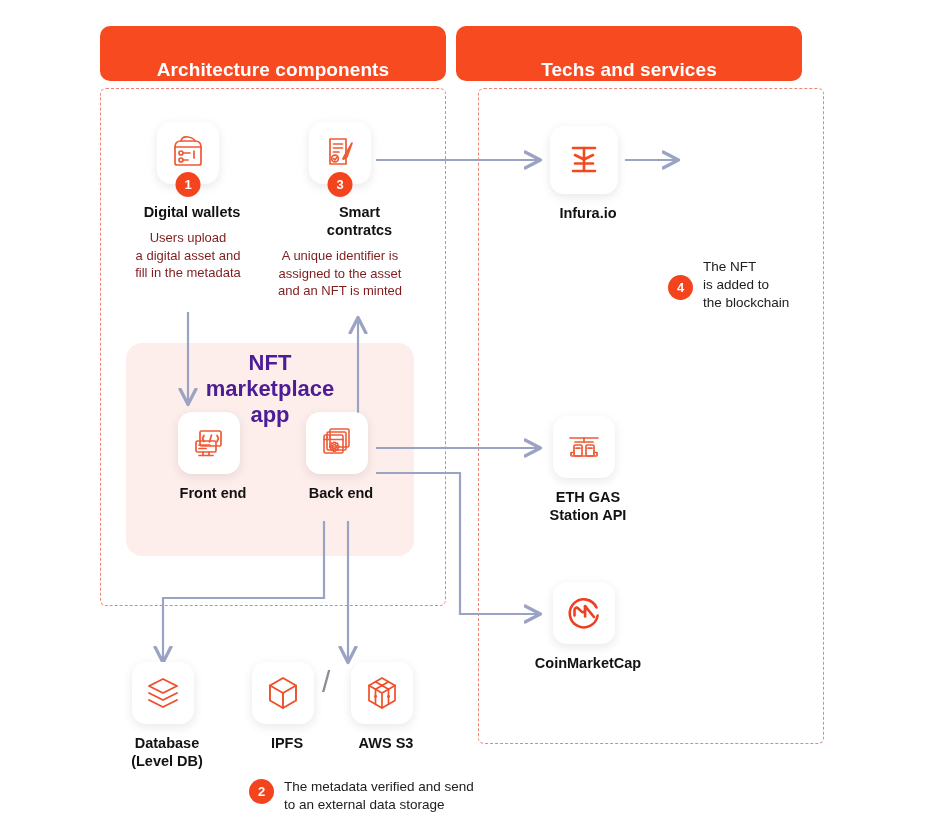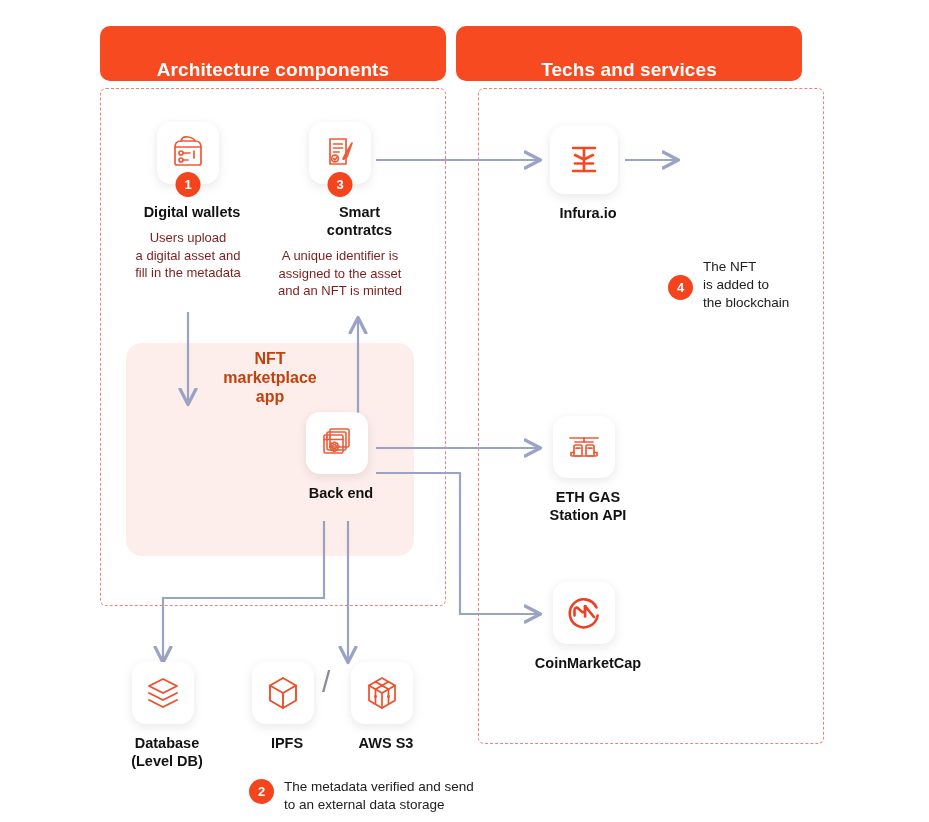--- a/index.html
+++ b/index.html
@@ -51,23 +51,23 @@
     left: 126px; top: 343px;
     width: 288px; height: 213px;
     background: #fdeeeb;
     border-radius: 16px;
   }
   #nft-panel-title {
     position: absolute;
     left: 126px; top: 350px;
     width: 288px;
     text-align: center;
-    font-size: 16px;
+    font-size: 22px;
     font-weight: bold;
-    color: #c2410c;
+    color: #4c1d95;
     line-height: 1.18;
     white-space: pre-line;
   }
 
   
   .node {
     position: absolute;
     display: flex;
     flex-direction: column;
     align-items: center;
@@ -223,20 +223,34 @@
         </g>
       </svg>
       <div class="badge badge-on-tile">3</div>
     </div>
     <div class="node-label" style="margin-top:19px;margin-left:31px;">Smart contratcs</div>
     <div class="node-desc">A unique identifier is
 assigned to the asset
 and an NFT is minted</div>
   </div>
 
+  <div class="node" style="left:157px; top:412px; width:104px;">
+    <div class="tile">
+      <svg width="38" height="38" viewBox="0 0 38 38">
+        <g fill="none" stroke="#ef5a36" stroke-width="1.7" stroke-linecap="round" stroke-linejoin="round">
+          <rect x="10" y="7" width="21" height="15" rx="1.5"></rect>
+          <path d="M14,11.5 L12.5,14.5 L14,17.5 M27,11.5 L28.5,14.5 L27,17.5 M21.5,11 L19.5,18"></path>
+          <rect x="6" y="17" width="20" height="11" rx="1.5"></rect>
+          <path d="M9,21 L20,21 M9,24.5 L16,24.5"></path>
+          <path d="M13,28 L13,31 M19,28 L19,31 M9,31.5 L23,31.5"></path>
+        </g>
+      </svg>
+    </div>
+    <div class="node-label">Front end</div>
+  </div>
 
   <div class="node" style="left:285px; top:412px; width:104px;">
     <div class="tile">
       <svg width="38" height="38" viewBox="0 0 38 38">
         <g fill="none" stroke="#ef5a36" stroke-width="1.6" stroke-linecap="round" stroke-linejoin="round">
           <rect x="12" y="5" width="19" height="18" rx="1.5"></rect>
           <rect x="9" y="8" width="19" height="18" rx="1.5"></rect>
           <rect x="6" y="11" width="19" height="18" rx="1.5"></rect>
           <path d="M6,15.5 L25,15.5"></path>
           <circle cx="8.8" cy="13.3" r="0.85" fill="#ef5a36" stroke="none"></circle>

